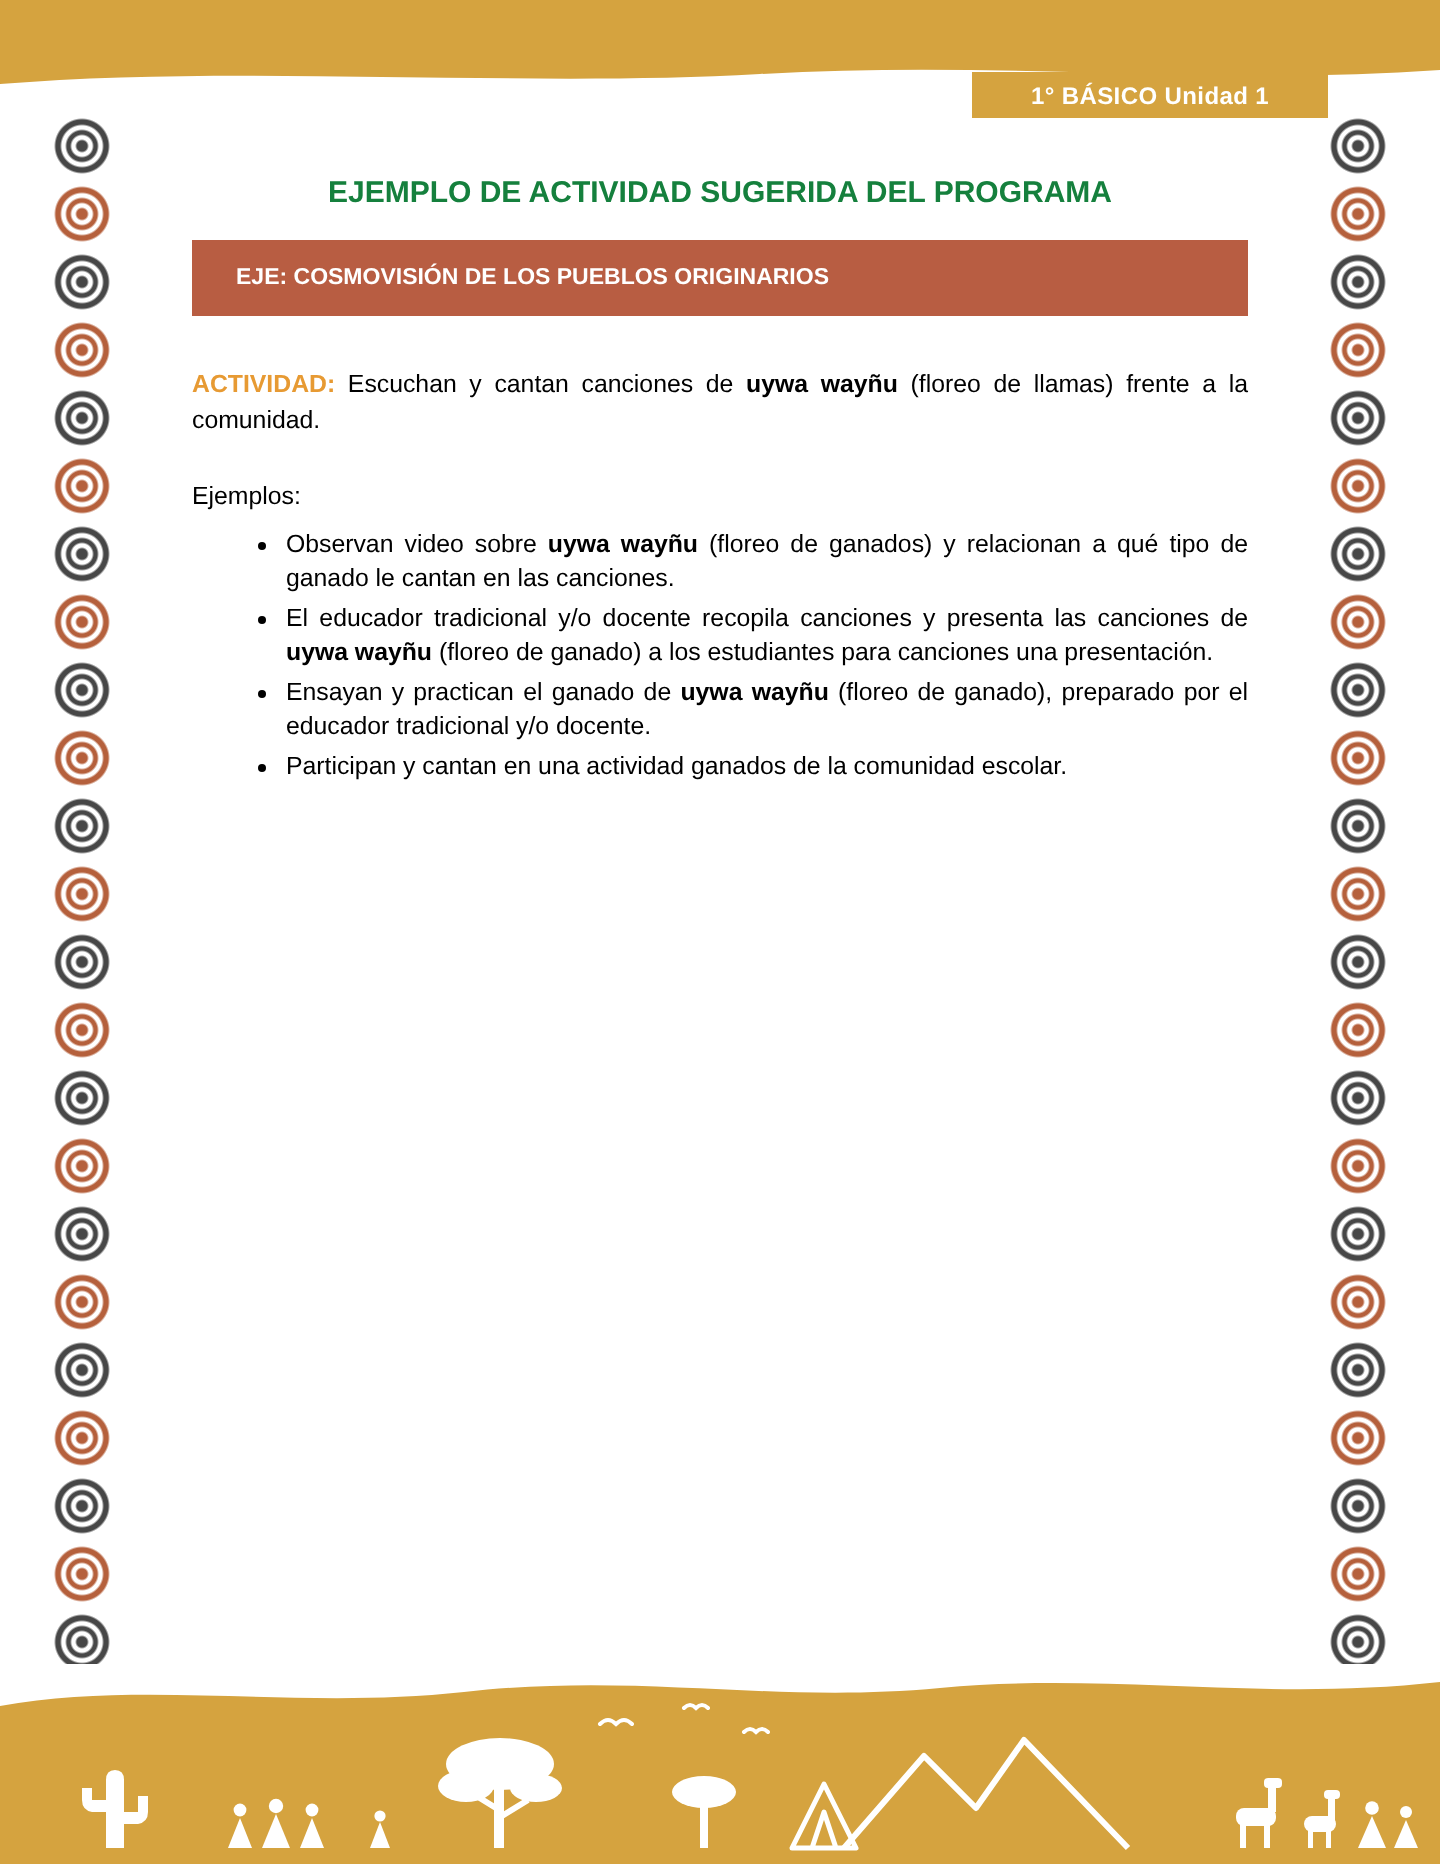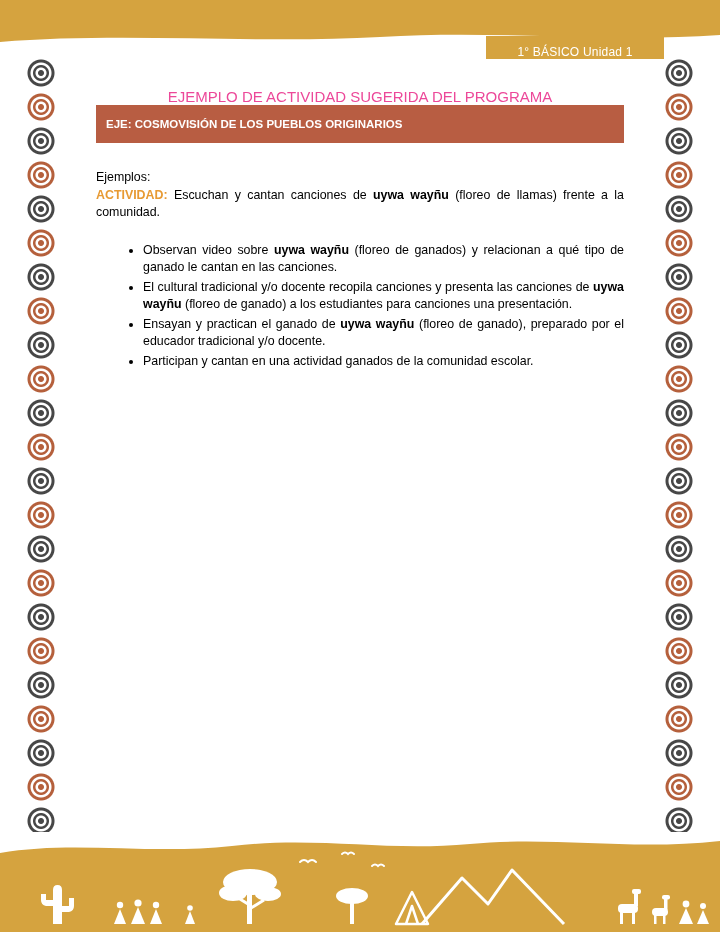--- a/index.html
+++ b/index.html
@@ -20,23 +20,23 @@
 
   .unit-badge {
     position: absolute;
     top: 36px;
     right: 56px;
     width: 178px;
     height: 23px;
     background: var(--mustard, #d5a33f);
     color: #ffffff;
     font-size: 12px;
-    font-weight: normal;
+    font-weight: bold;
     display: flex;
-    align-items: flex-end;
+    align-items: center;
     justify-content: center;
     letter-spacing: 0.2px;
   }
 
   
   .ornament {
     position: absolute;
     top: 56px;
     bottom: 94px;
     width: 30px;
@@ -58,46 +58,46 @@
   .content {
     position: absolute;
     left: 96px;
     top: 88px;
     width: 528px;
   }
 
   .page-title {
     text-align: center;
     font-size: 15px;
-    font-weight: normal;
-    color: #ec4899;
-    margin-bottom: 0;
+    font-weight: bold;
+    color: #15803d;
+    margin-bottom: 15px;
   }
 
   .eje-banner {
     background: var(--rust-banner, #b85d42);
     color: #ffffff;
     font-weight: bold;
     font-size: 11.5px;
     height: 38px;
     display: flex;
     align-items: center;
-    padding: 0 10px;
+    padding: 0 22px;
     margin-bottom: 26px;
   }
 
   .body-text { font-size: 12.4px; line-height: 1.42; }
 
   .activity-paragraph { text-align: justify; }
   .activity-label { color: var(--activity-label, #e79a33); font-weight: bold; }
 
   .examples-label { margin-top: 21px; }
 
   .examples-list {
-    margin-top: 20px;
+    margin-top: 6px;
     padding-left: 47px;
     list-style: disc;
   }
   .examples-list li {
     text-align: justify;
     margin-bottom: 3px;
     line-height: 1.38;
   }
 
   
@@ -120,29 +120,29 @@
   <div class="ornament right"></div>
 
   <div class="content">
 
     <div class="page-title">EJEMPLO DE ACTIVIDAD SUGERIDA DEL PROGRAMA</div>
 
     <div class="eje-banner">
       <span>EJE: COSMOVISIÓN DE LOS PUEBLOS ORIGINARIOS</span>
     </div>
 
-    <p class="body-text examples-label">Ejemplos:</p>
-
     <p class="body-text activity-paragraph">
       <span class="activity-label">ACTIVIDAD:</span><span><span> Escuchan y cantan canciones de </span><span style="font-weight: bold;">uywa wayñu</span><span> (floreo de llamas) frente a la comunidad.</span></span>
     </p>
 
+    <p class="body-text examples-label">Ejemplos:</p>
+
     <ul class="examples-list body-text">
       <li><span>Observan video sobre </span><span style="font-weight: bold;">uywa wayñu</span><span> (floreo de ganados) y relacionan a qué tipo de ganado le cantan en las canciones.</span></li>
-      <li><span>El cultural tradicional y/o docente recopila canciones y presenta las canciones de </span><span style="font-weight: bold;">uywa wayñu</span><span> (floreo de ganado) a los estudiantes para canciones una presentación.</span></li>
+      <li><span>El educador tradicional y/o docente recopila canciones y presenta las canciones de </span><span style="font-weight: bold;">uywa wayñu</span><span> (floreo de ganado) a los estudiantes para canciones una presentación.</span></li>
       <li><span>Ensayan y practican el ganado de </span><span style="font-weight: bold;">uywa wayñu</span><span> (floreo de ganado), preparado por el educador tradicional y/o docente.</span></li>
       <li><span>Participan y cantan en una actividad ganados de la comunidad escolar.</span></li>
     </ul>
 
   </div>
 
   <svg class="footer-illustration" width="720" height="100" viewBox="0 0 720 100" aria-hidden="true">
     <rect x="0" y="0" width="720" height="100" style="fill:var(--mustard,#d5a33f)"></rect>
 
     <path d="M0,0 H720 V9 C630,19 555,4 470,12 C385,20 320,4 232,14 C150,23 72,8 0,21 Z" fill="#ffffff"></path>

